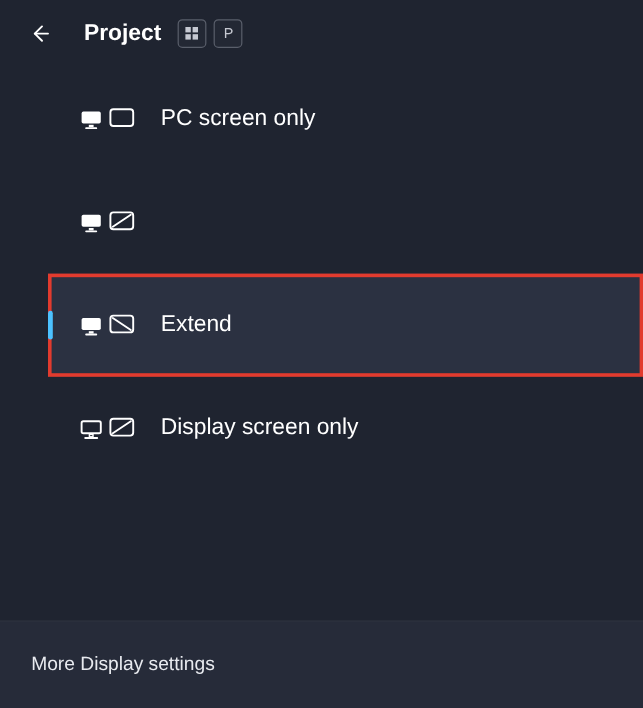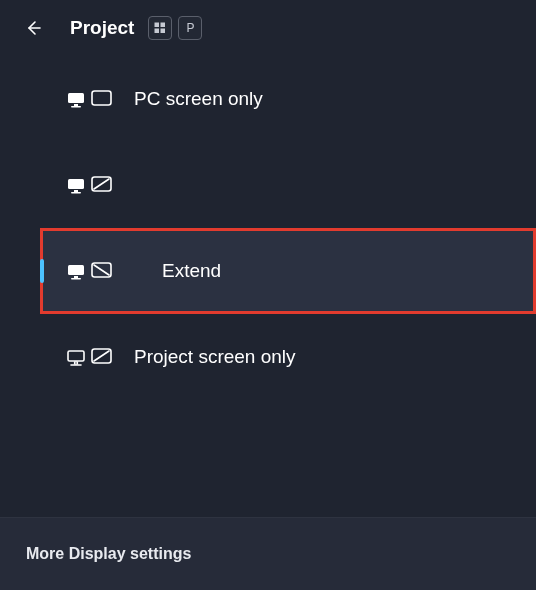--- a/index.html
+++ b/index.html
@@ -8,24 +8,24 @@
   .back{width:22px;height:22px;display:flex;align-items:center;justify-content:center;cursor:pointer;}
   .title{font-size:19px;font-weight:600;margin-left:26px;color:#ffffff;}
   .shortcut{display:flex;align-items:center;margin-left:14px;gap:6px;}
   .key{width:22px;height:22px;border:1px solid #5a5f6b;border-radius:4px;display:flex;align-items:center;justify-content:center;font-size:12px;color:#c6c9d2;background:rgba(255,255,255,0.02);}
   .options{position:relative;}
   .option{display:flex;align-items:center;height:86px;padding-left:26px;cursor:pointer;margin-left:40px;}
   .option .icon-wrap{width:48px;display:flex;align-items:center;}
   .option .label{font-size:19px;margin-left:20px;color:#ffffff;}
   .option.selected{background:#2b3141;}
   .option.selected::before{content:"";position:absolute;left:0;width:4px;height:24px;background:#4cc2ff;border-radius:3px;margin-top:0;}
-  .option.selected{position:relative;gap:28px;}
+  .option.selected{position:relative;}
   .option.highlighted{outline:3px solid #e23b2e;outline-offset:-3px;}
   .footer{position:absolute;bottom:0;left:0;right:0;height:72px;background:#262b39;display:flex;align-items:center;padding-left:26px;border-top:1px solid rgba(255,255,255,0.04);}
-  .footer a{color:#e8eaef;font-size:16px;text-decoration:none;cursor:pointer;font-weight:bold;}
+  .footer a{color:#e8eaef;font-size:16px;text-decoration:none;cursor:pointer;}
   svg{display:block;}
 </style>
 </head>
 <body>
 <div class="panel">
 
   <div class="header">
     <div class="back">
       <svg width="18" height="18" viewBox="0 0 18 18">
         <path d="M11 3 L5 9 L11 15" stroke="#ffffff" stroke-width="1.6" fill="none" stroke-linecap="round" stroke-linejoin="round"></path>
@@ -96,21 +96,21 @@
         <svg width="48" height="22" viewBox="0 0 48 22">
 
           <rect x="2" y="5" width="16" height="10" rx="1.5" fill="none" stroke="#ffffff" stroke-width="1.6"></rect>
           <rect x="8.5" y="16" width="3" height="2" fill="none" stroke="#ffffff" stroke-width="1.2"></rect>
           <line x1="5" y1="19" x2="15" y2="19" stroke="#ffffff" stroke-width="1.6" stroke-linecap="round"></line>
 
           <rect x="26" y="3" width="19" height="14" rx="2.5" fill="none" stroke="#ffffff" stroke-width="1.6"></rect>
           <line x1="28" y1="15" x2="43" y2="5" stroke="#ffffff" stroke-width="1.6" stroke-linecap="round"></line>
         </svg>
       </div>
-      <div class="label">Project screen only</div>
+      <div class="label">Display screen only</div>
     </div>
 
   </div>
 
   <div class="footer">
     <a>More Display settings</a>
   </div>
 
 </div>
 

